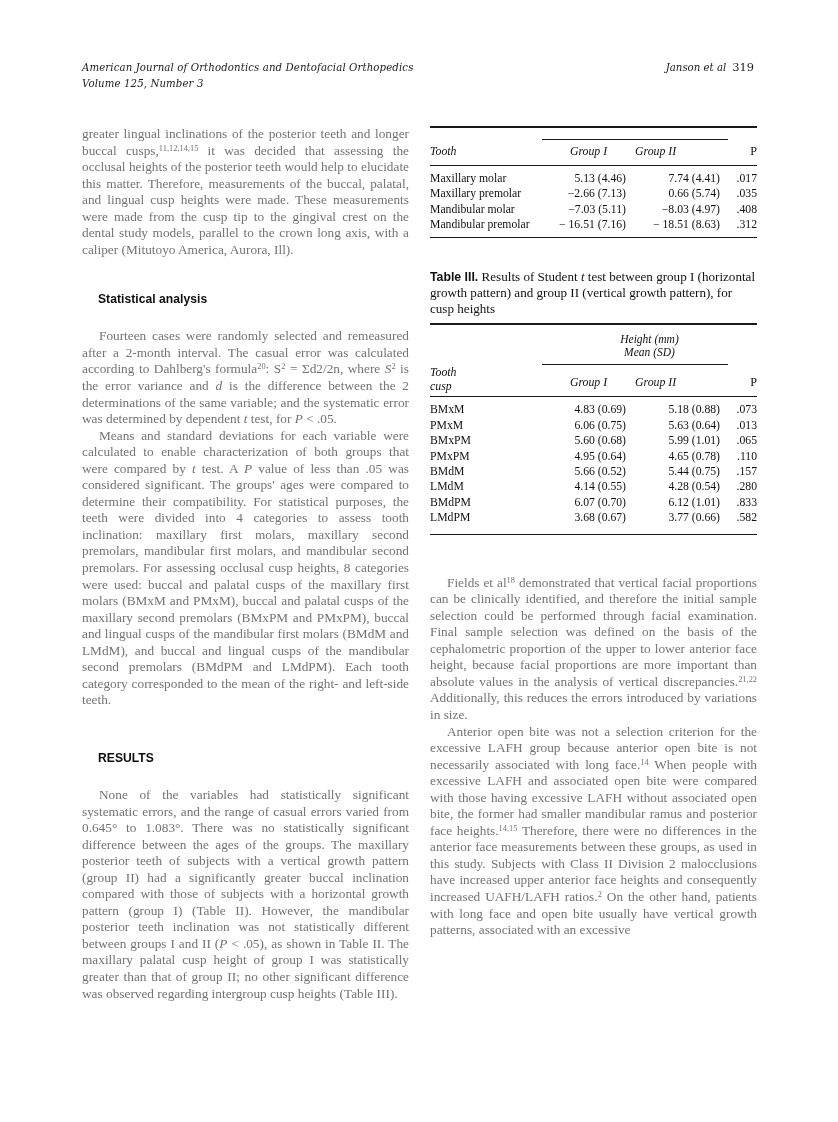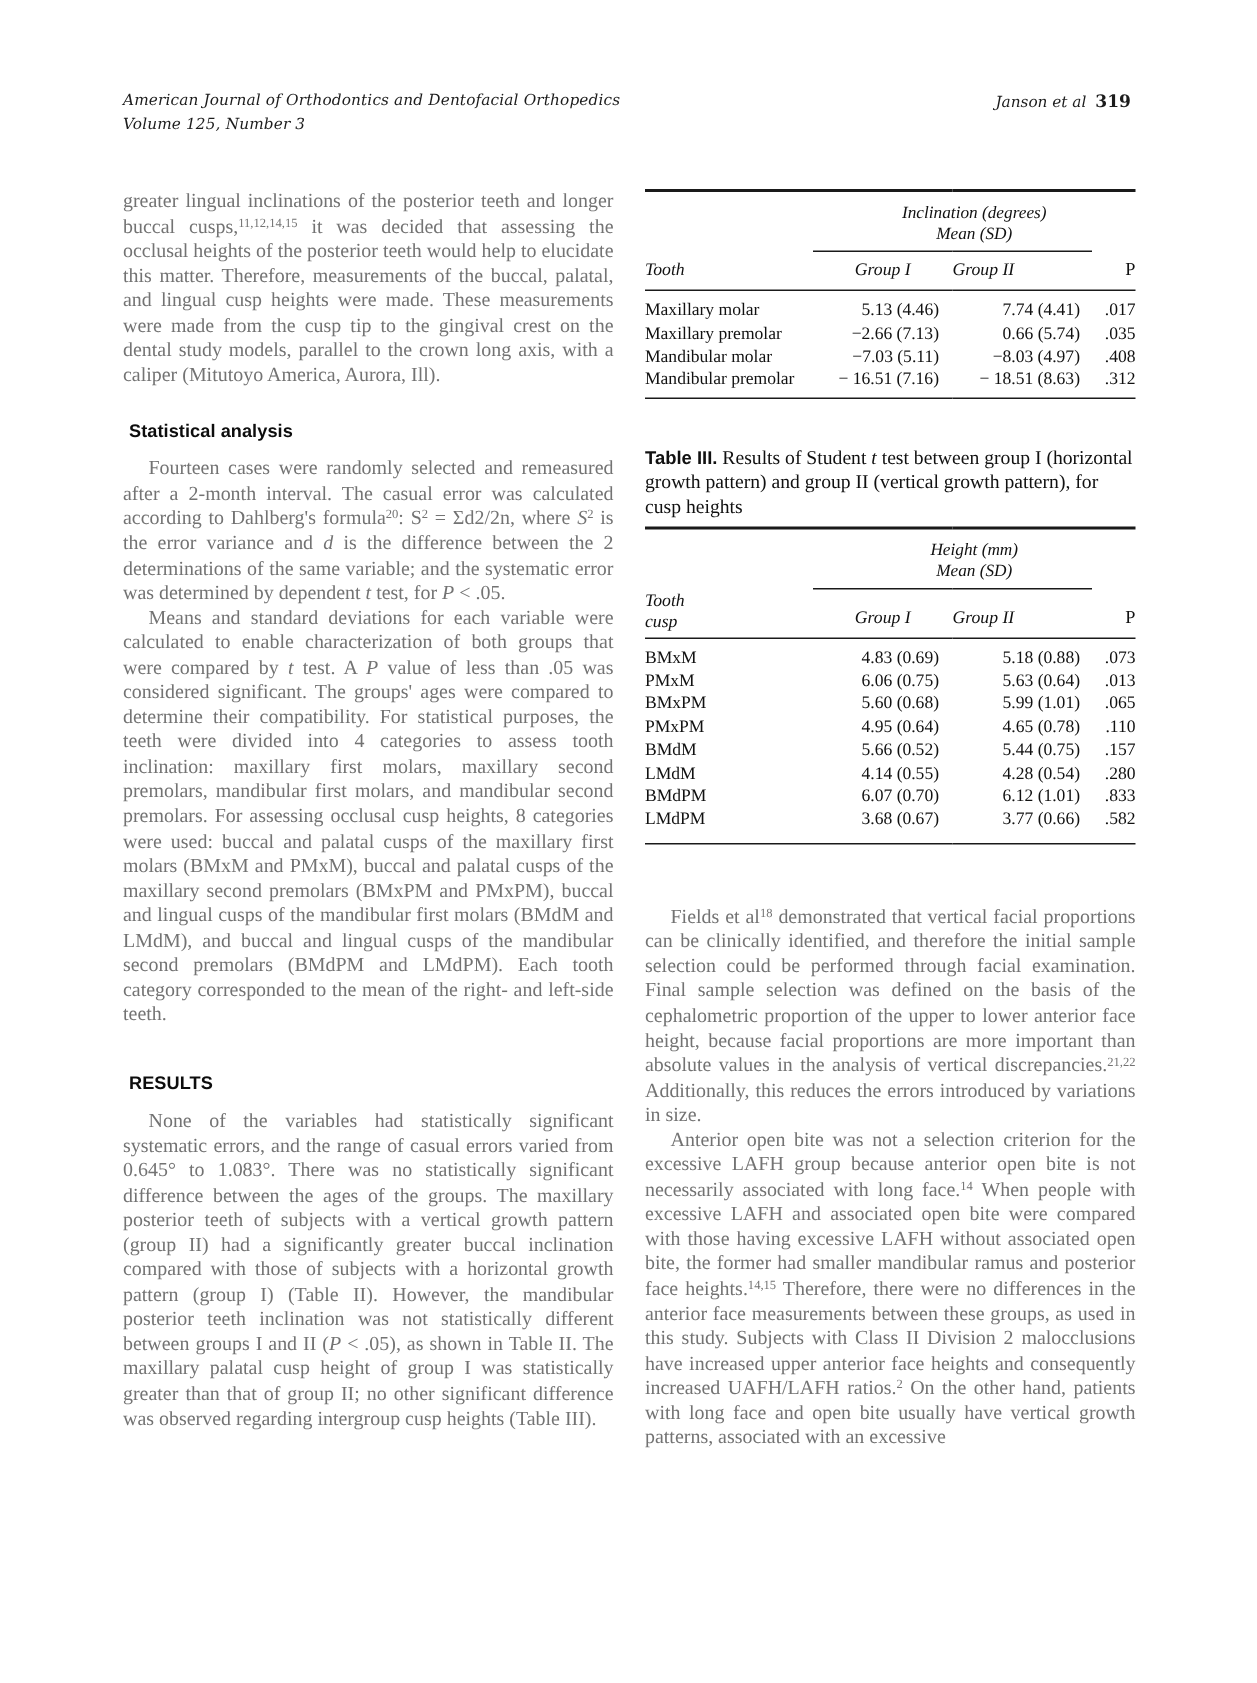--- a/index.html
+++ b/index.html
@@ -53,21 +53,21 @@
     font-family: "DejaVu Serif", serif;
     font-size: 10.2px;
     line-height: 15.5px;
     white-space: nowrap;
     color: #1c1c1c;
   }
   .rh-right .etal {
     font-style: italic;
   }
   .rh-right .pageno {
-    font-weight: bold;
+    font-weight: normal;
     font-style: normal;
     font-size: 11.4px;
     margin-left: 6px;
   }
 
   
   .col {
     position: absolute;
     top: 126px;
     width: 327px;
@@ -90,21 +90,21 @@
   p.body + p.body { margin-top: 0; }
 
   sup {
     font-size: 8.4px;
     vertical-align: 0.42em;
     line-height: 0;
   }
   .it { font-style: italic; }
 
   h2.section {
-    margin: 4px;
+    margin: 16px;
     font-family: "Liberation Sans", sans-serif;
     font-weight: bold;
     font-size: 12.1px;
     line-height: 16px;
     letter-spacing: 0.05px;
     color: #0d0d0d;
   }
   .gap-before-head { height: 17px; }
   .gap-after-head  { height: 5px; }
   .gap-results-before { height: 25px; }
@@ -246,27 +246,20 @@
             <col class="w-g2">
             <col class="w-p">
         </colgroup>
         <tbody>
           <tr class="rule-top">
               <td colspan="4"></td>
             </tr>
           <tr class="spacer-6">
               <td colspan="4"></td>
             </tr>
-          <tr>
-            <td></td>
-            <td class="grouphead" colspan="3">
-              <span>Inclination (degrees)</span><br>
-              <span>Mean (SD)</span>
-            </td>
-          </tr>
           <tr class="spacer-3">
               <td colspan="4"></td>
             </tr>
           <tr class="rule-span">
             <td></td>
             <td class="span-rule" colspan="2"></td>
             <td></td>
           </tr>
           <tr>
             <td class="colhead c-tooth">Tooth</td>

